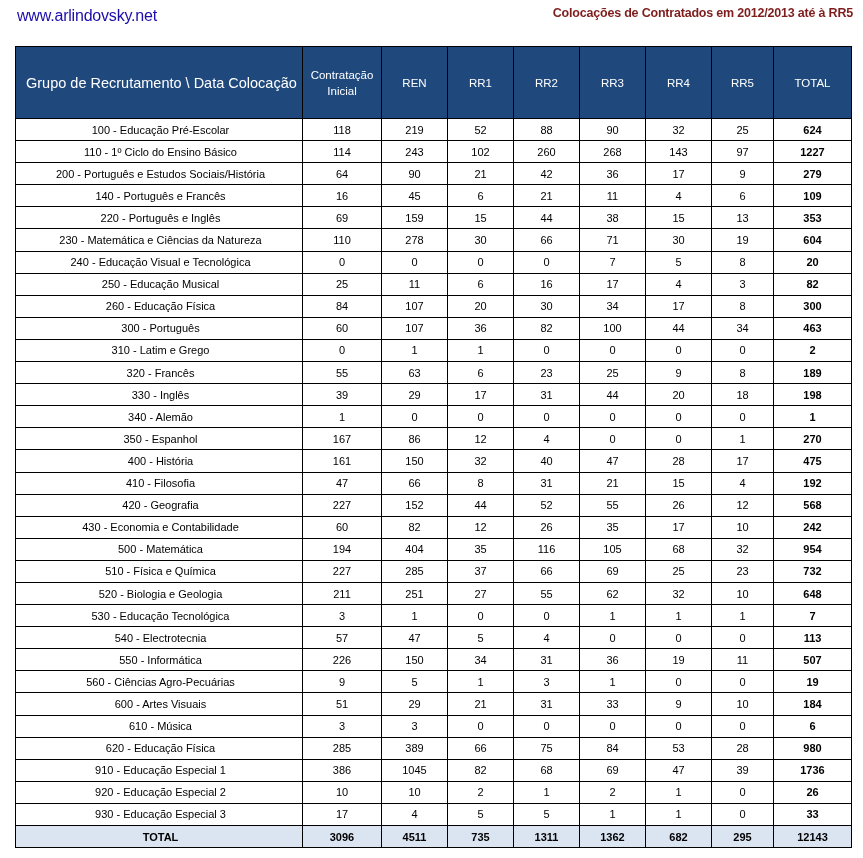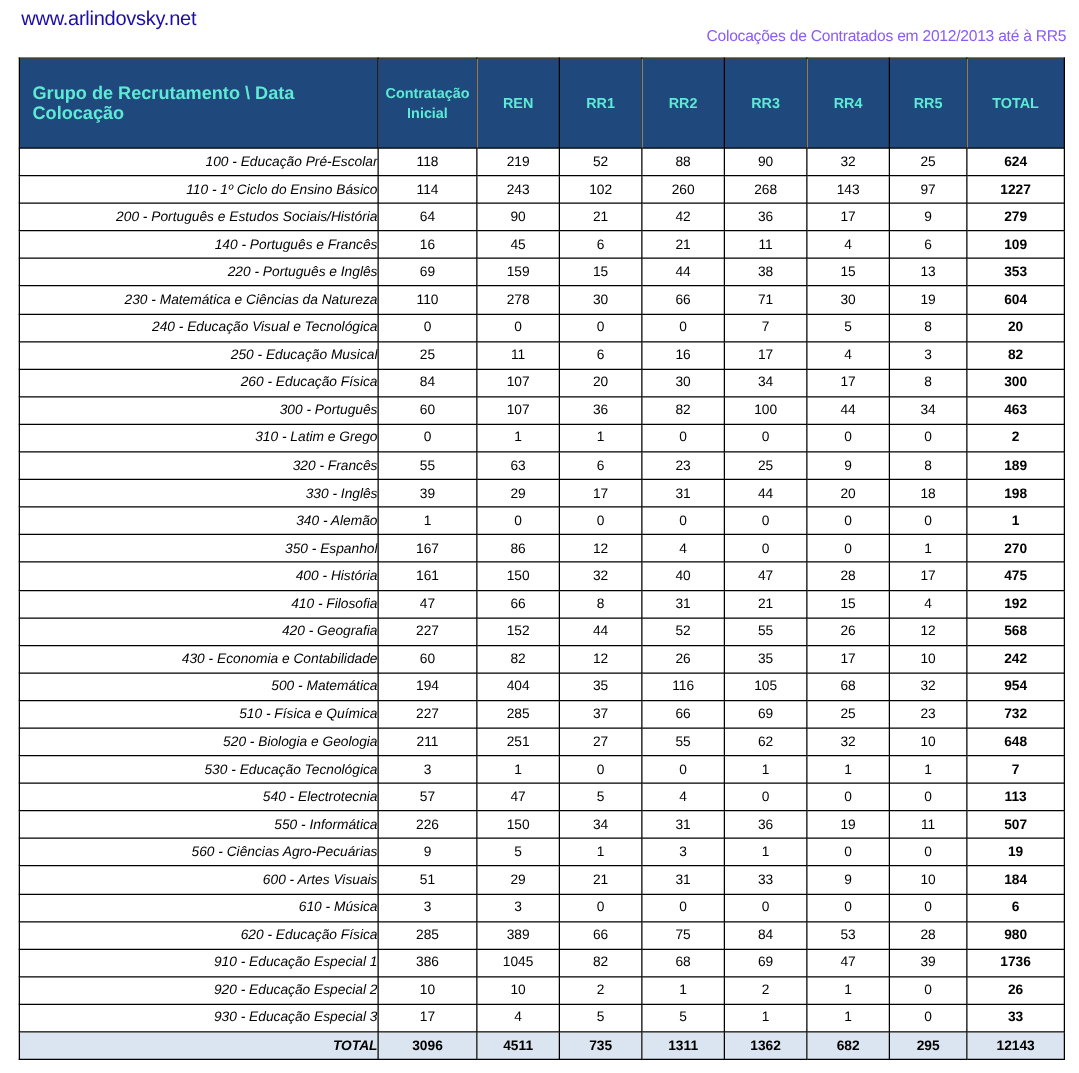--- a/index.html
+++ b/index.html
@@ -1,29 +1,29 @@
 <!DOCTYPE html>
 <html><head>
 <meta charset="utf-8">
 <style>
   html, body { margin: 0; padding: 0; background: #ffffff; }
   body { width: 863px; height: 858px; position: relative; overflow: hidden;
          font-family: "Liberation Sans", sans-serif; color: #000; }
   .site-link { position: absolute; left: 17px; top: 7px; font-size: 16px;
                color: #1a0dab; letter-spacing: -0.2px; }
-  .doc-title { position: absolute; right: 10px; top: 22px; font-size: 12.5px;
-               font-weight: normal; color: #8b5cf6; letter-spacing: -0.2px; }
+  .doc-title { position: absolute; right: 10px; top: 6px; font-size: 12.5px;
+               font-weight: bold; color: #7f1d1d; letter-spacing: -0.2px; }
   table { position: absolute; left: 15px; top: 46px; border-collapse: collapse;
           table-layout: fixed; width: 836px; }
   th, td { border: 1px solid #000; padding: 0; overflow: hidden; white-space: nowrap; }
-  thead th { background: #1f497d; color: #5eead4; font-weight: bold; height: 71px;
+  thead th { background: #1f497d; color: #ffffff; font-weight: normal; height: 71px;
              font-size: 11.5px; text-align: center; line-height: 16px; }
   thead th.first { font-size: 14.5px; text-align: left; padding-left: 10px; }
   tbody td { height: 21.1px; font-size: 11px; text-align: center; }
-  tbody td.label { text-align: right; padding-left: 3px; font-style: italic; }
+  tbody td.label { text-align: center; padding-left: 3px; }
   tbody td.total { font-weight: bold; }
   tr.total-row td { background: #dbe5f1; font-weight: bold; }
 </style>
 </head>
 <body>
 
 <a class="site-link">www.arlindovsky.net</a>
 <div class="doc-title">Colocações de Contratados em 2012/2013 até à RR5</div>
 
 <table>

